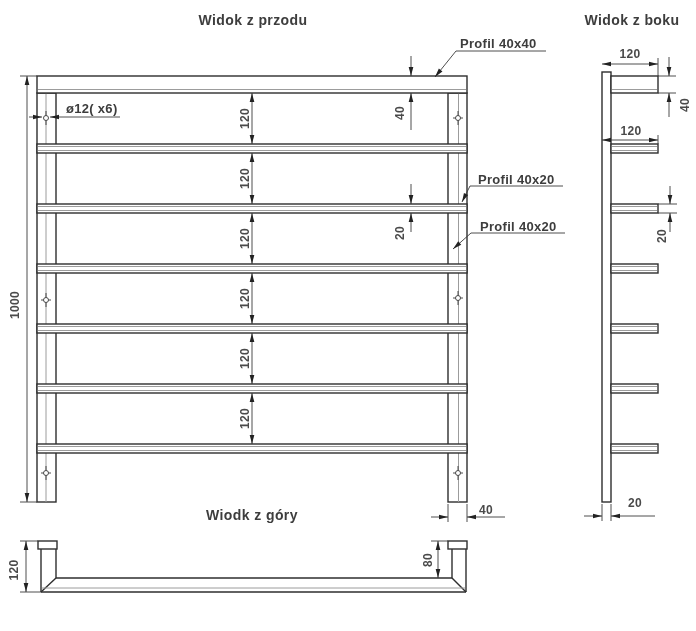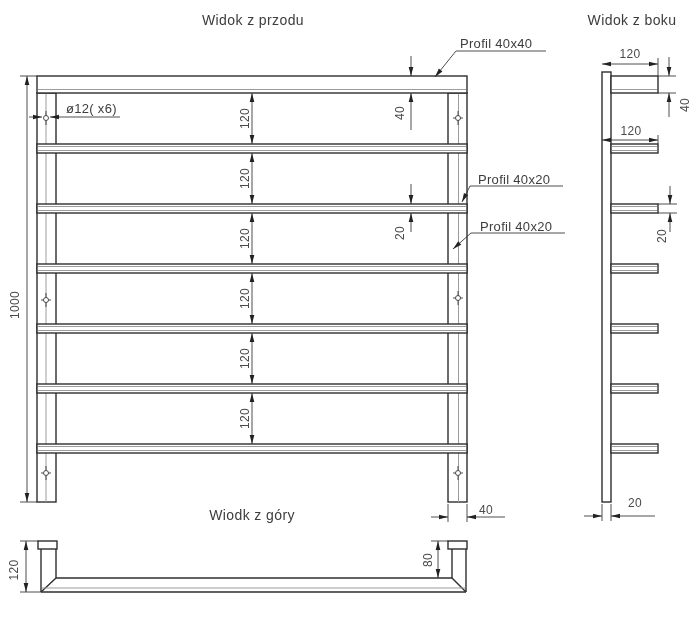--- a/index.html
+++ b/index.html
@@ -1,17 +1,17 @@
 <!DOCTYPE html>
 <html><head>
 <meta charset="utf-8">
 <style>
   html,body{margin:0;padding:0;background:#fff;}
   #stage{position:relative;width:696px;height:631px;background:#ffffff;overflow:hidden;
-         font-family:"Liberation Sans",sans-serif;}
+         font-family:"Liberation Sans",sans-serif;font-weight:bold;}
   svg{display:block}
   .fig{fill:#ffffff;stroke:#2e2e2e;stroke-width:1.4;}
   .ln{stroke:#2e2e2e;stroke-width:1.4;fill:none;}
   .inner{stroke:#9c9c9c;stroke-width:1;fill:none;}
   .dim{stroke:#3a3a3a;stroke-width:0.9;fill:none;}
   .hole{fill:#ffffff;stroke:#3a3a3a;stroke-width:0.9;}
   .dimtxt{font-family:"Liberation Sans",sans-serif;font-size:12px;fill:#4a4a4a;letter-spacing:0.3px;}
   .title{font-family:"Liberation Sans",sans-serif;font-size:14px;fill:#3d3d3d;letter-spacing:0.4px;}
   .lbl{font-family:"Liberation Sans",sans-serif;font-size:13px;fill:#3d3d3d;letter-spacing:0.3px;}
 </style>

